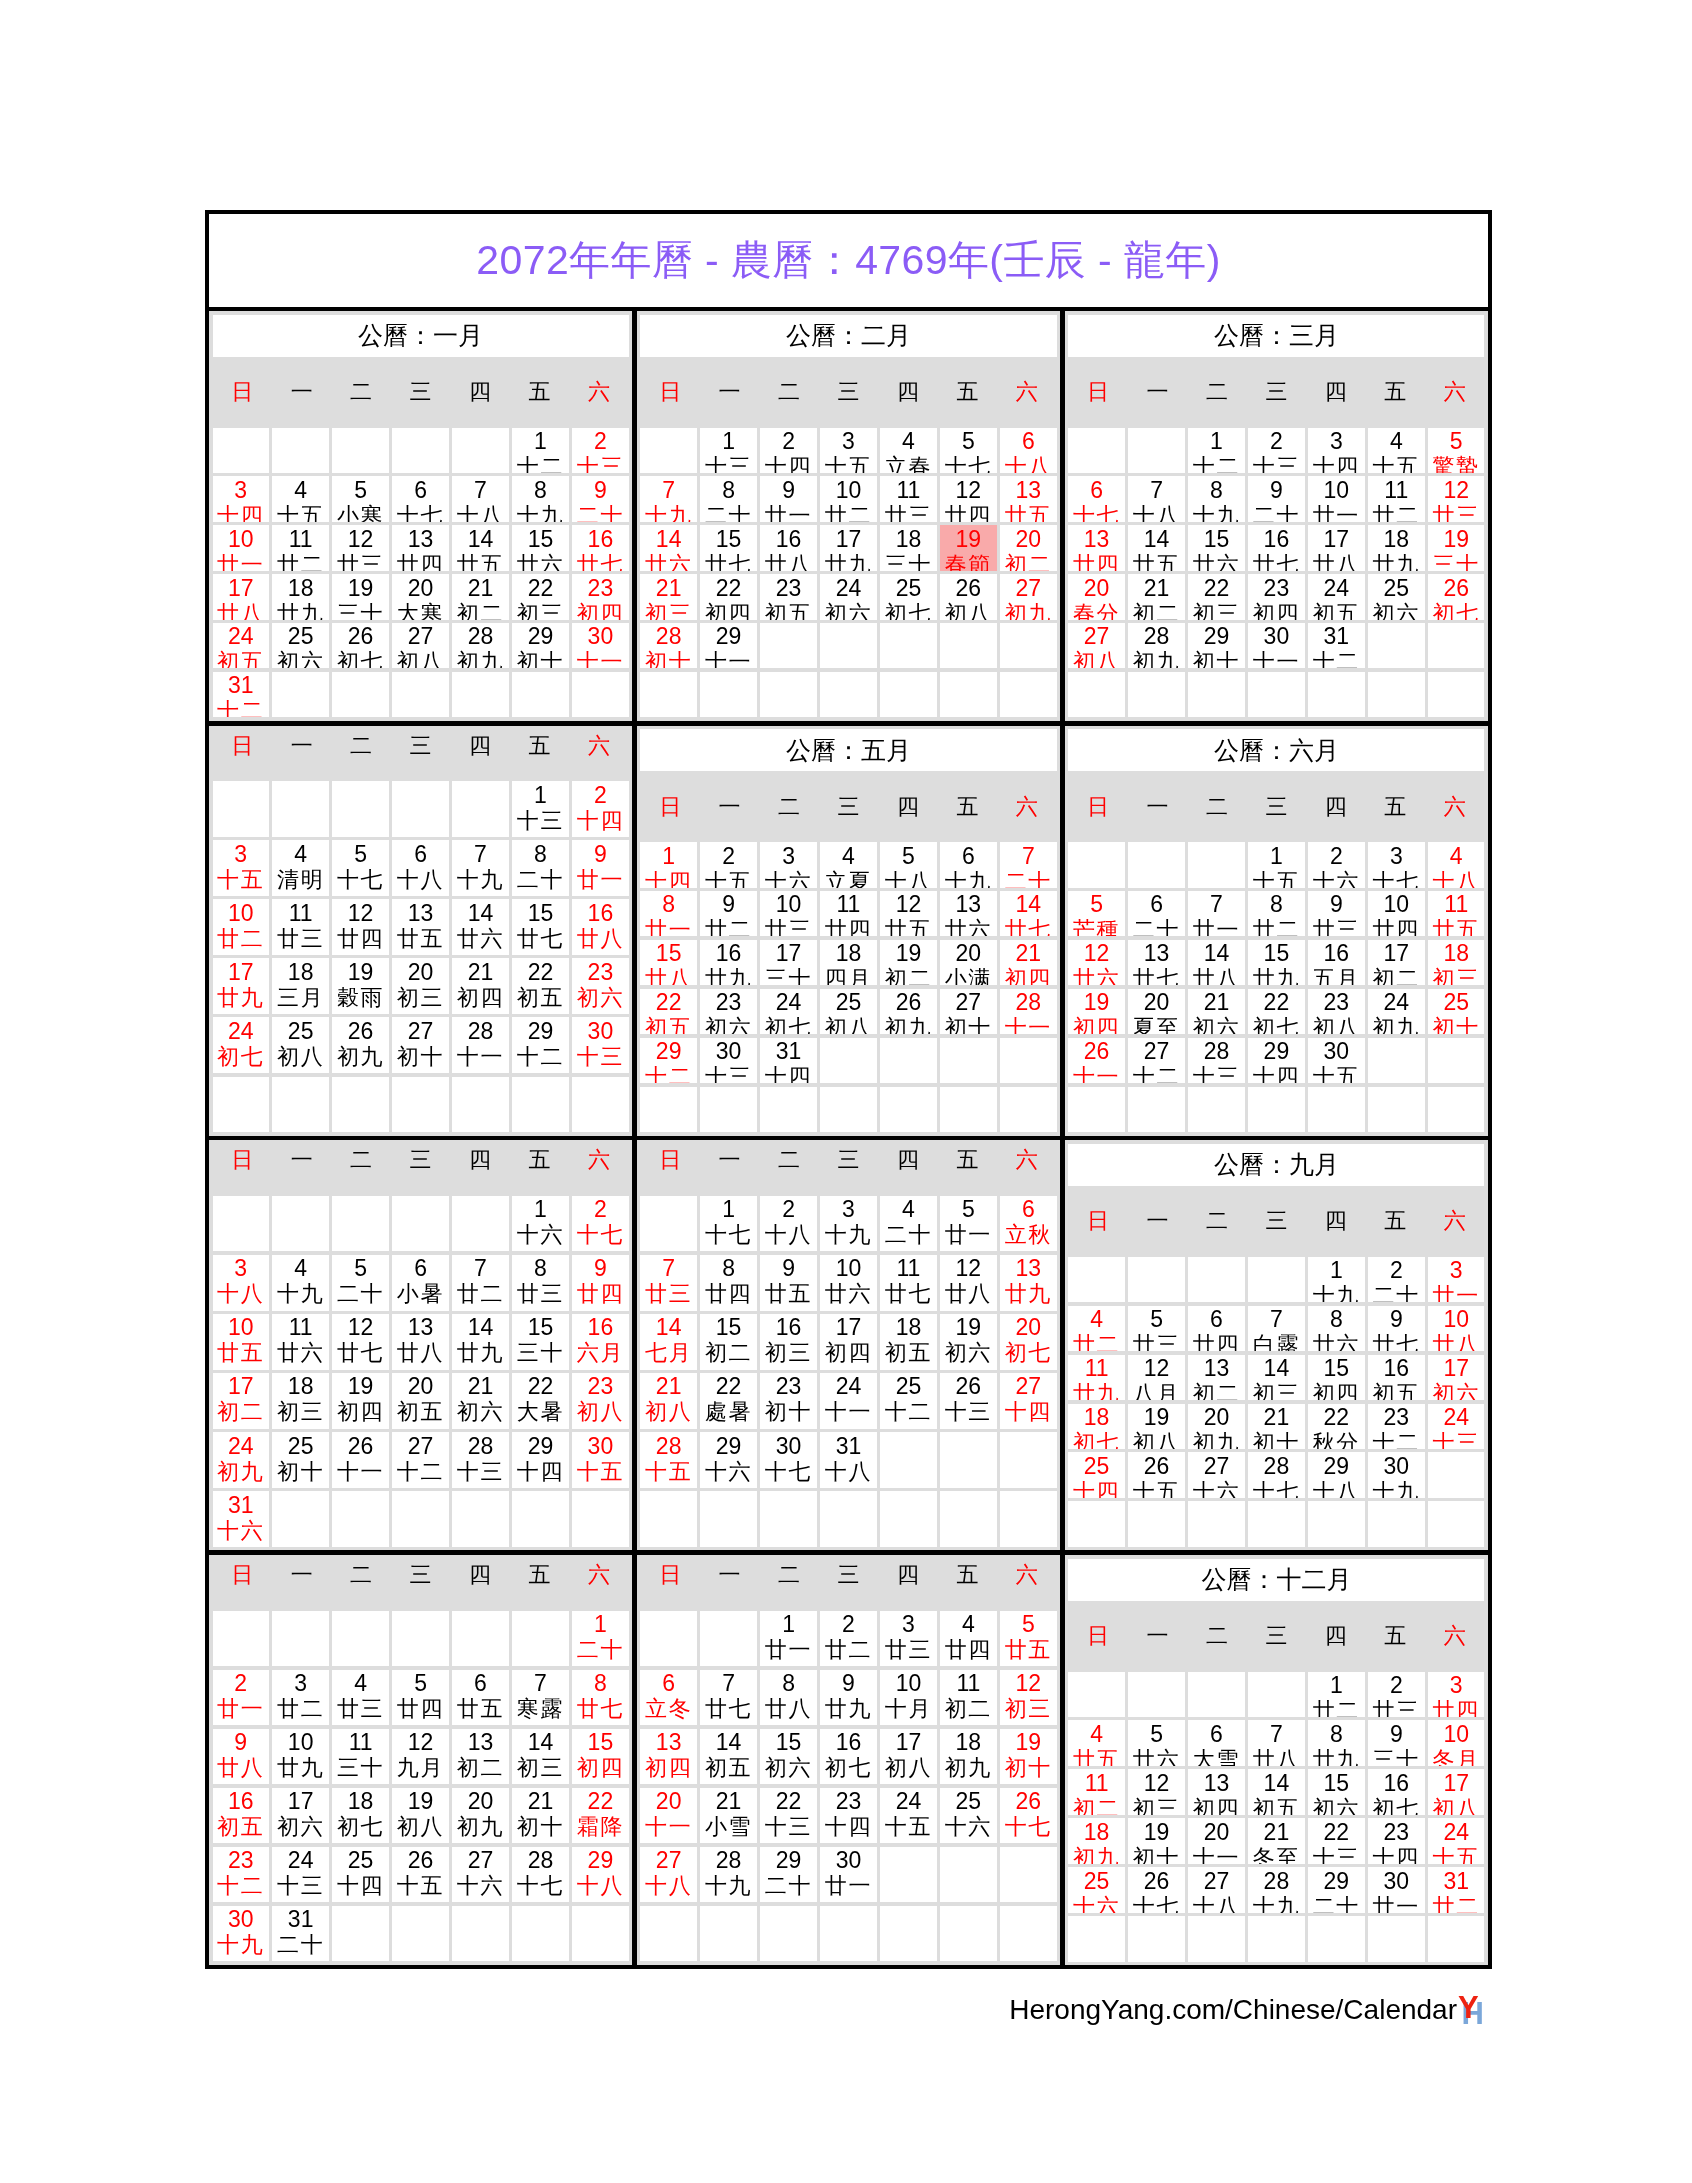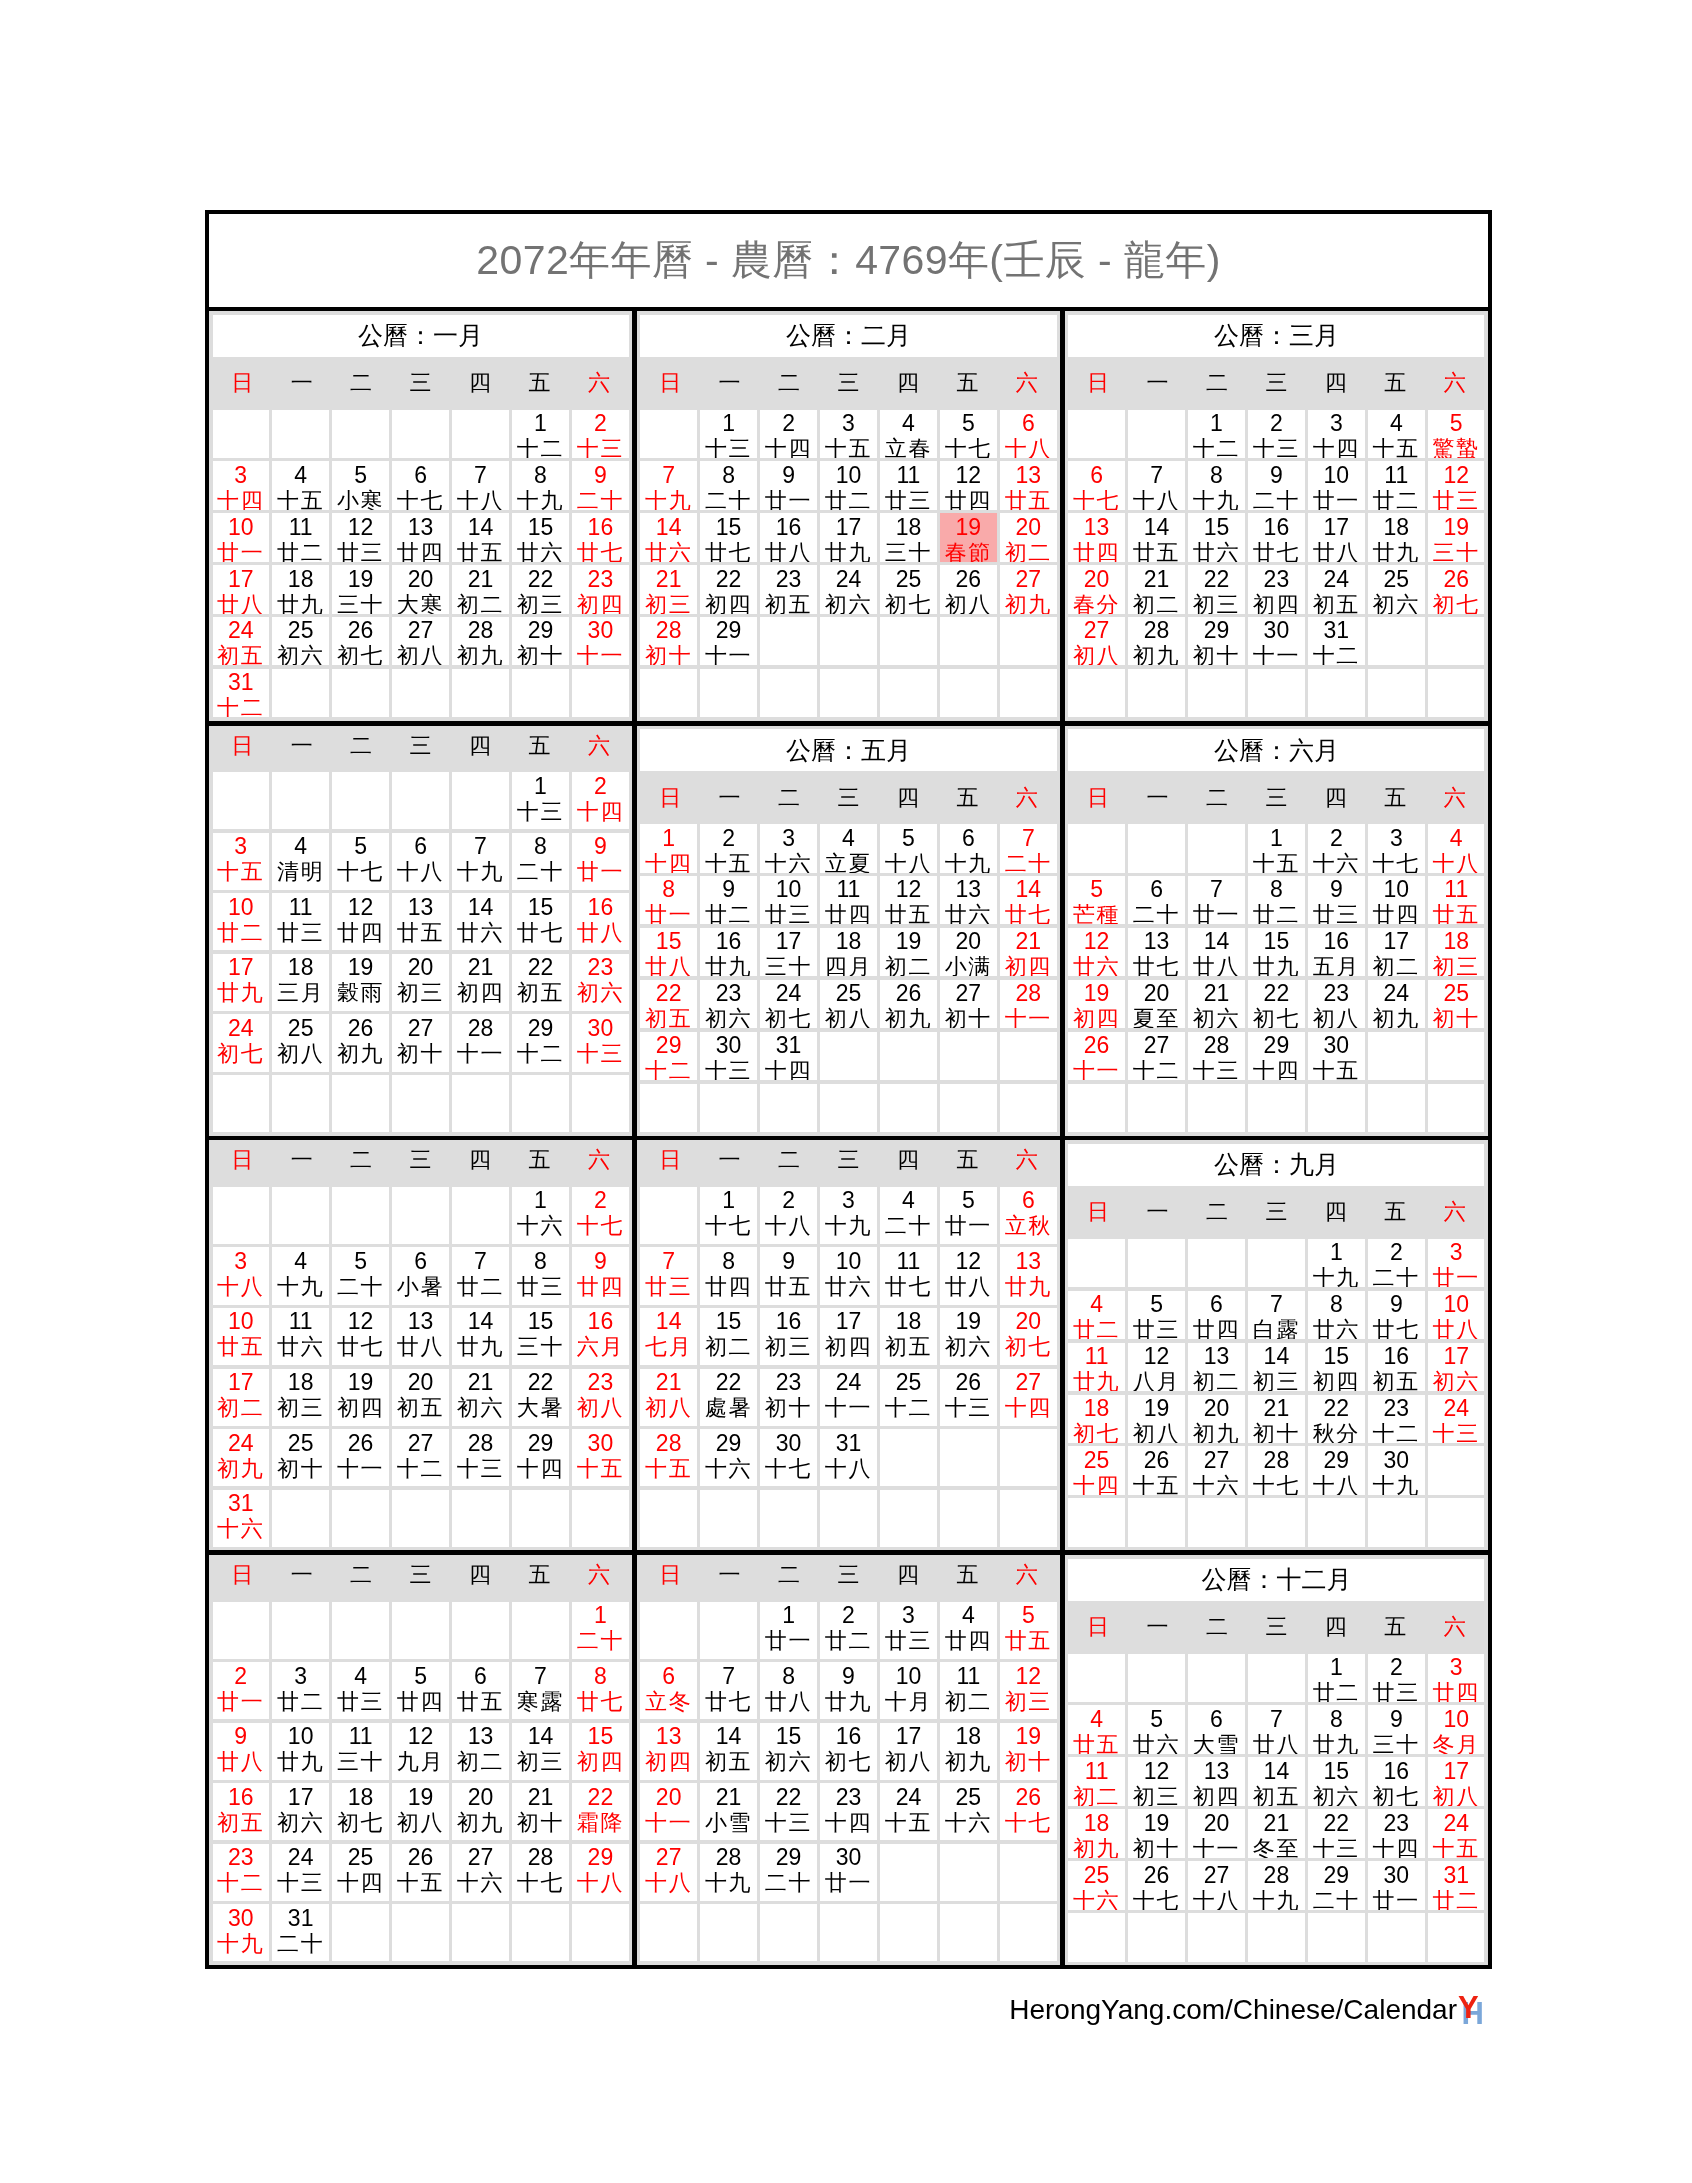--- a/index.html
+++ b/index.html
@@ -7,29 +7,29 @@
     width:1692px;height:2190px;background:#ffffff;position:relative;
     font-family:"Liberation Sans", sans-serif;
   }
   .calendar{
     position:absolute;left:205px;top:210px;width:1287px;height:1759px;
     border:4.8px solid #000;box-sizing:border-box;background:#fff;
     display:flex;flex-direction:column;
   }
   .cal-title{
     height:93px;flex:0 0 auto;display:flex;align-items:center;justify-content:center;
-    color:#737373;font-size:41px;letter-spacing:0.4px;border-bottom:4.8px solid #000;
+    color:#8b5cf6;font-size:41px;letter-spacing:0.4px;border-bottom:4.8px solid #000;
     background:#fff;white-space:nowrap;
   }
   .months{
     flex:1;display:grid;grid-template-columns:repeat(3,1fr);grid-template-rows:repeat(4,1fr);
     background:#000;gap:4.8px;min-height:0;
   }
   .month{
-    background:#dddddd;padding:3.5px;display:flex;flex-direction:column;row-gap:10px;min-height:0;
+    background:#dddddd;padding:3.5px;display:flex;flex-direction:column;row-gap:19px;min-height:0;
   }
   .m-title{
     flex:0 0 42px;background:#fff;display:flex;align-items:center;justify-content:center;
     font-size:25px;color:#000;
   }
   .wk-row{
     flex:0 0 33px;display:grid;grid-template-columns:repeat(7,1fr);
     align-items:center;text-align:center;font-size:22px;color:#000;background:#dddddd;
   }
   .wk{display:block;}

